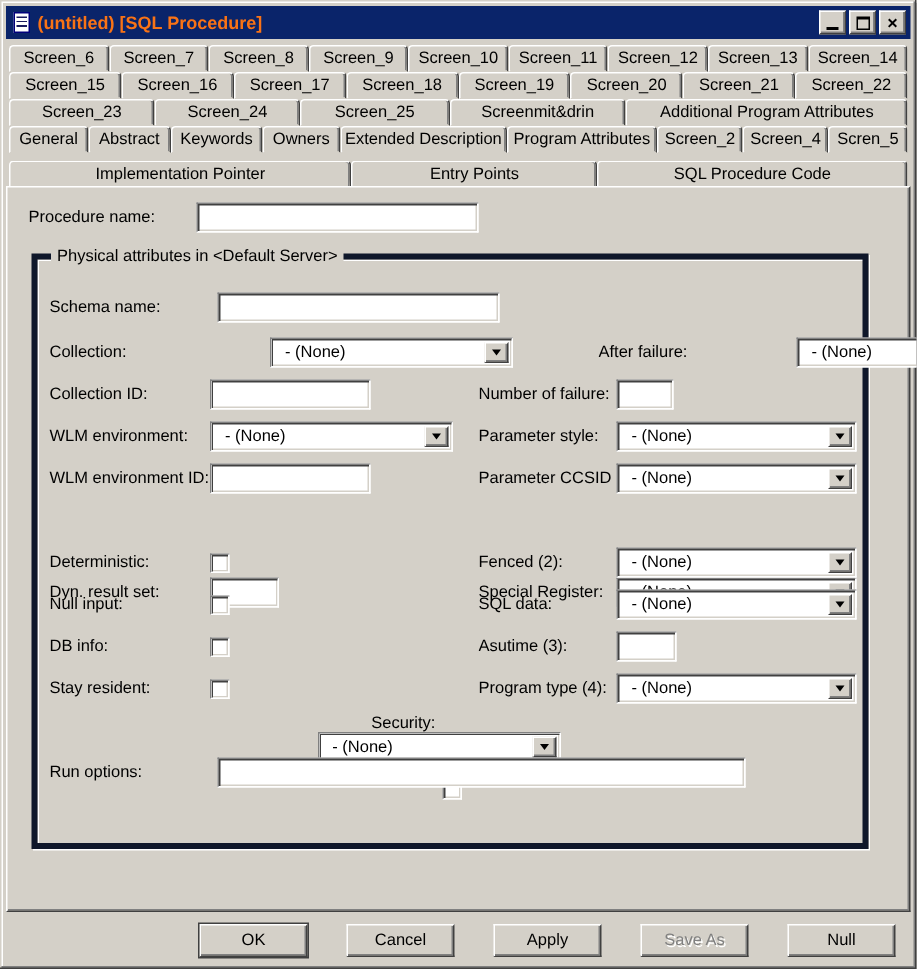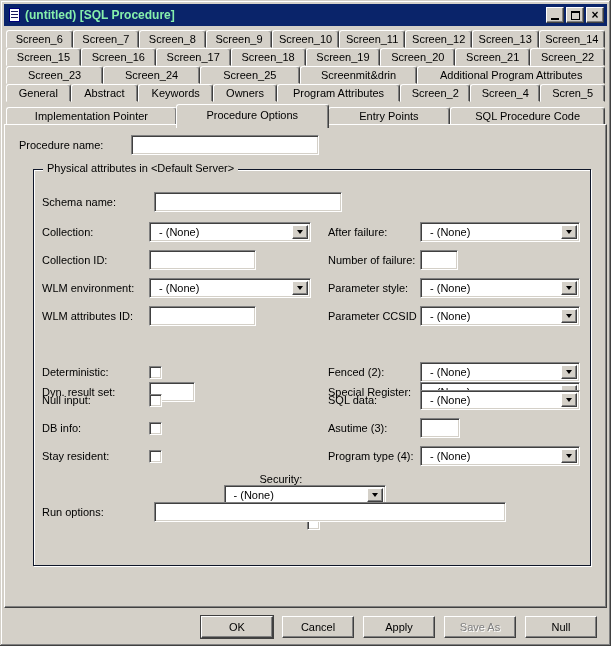--- a/index.html
+++ b/index.html
@@ -9,21 +9,21 @@
     font-family:"Liberation Sans", sans-serif; font-size:11px; color:#000;
     padding:4px;
     box-shadow: inset -1px -1px 0 #404040, inset 1px 1px 0 #d4d0c8,
                 inset -2px -2px 0 #808080, inset 2px 2px 0 #fff;
   }
   
   .titlebar { height:22px; background:#0a246a; display:flex; align-items:center; padding:0 3px; }
   .doc-icon { width:11px; height:14px; background:#fff; border:1px solid #00007a; margin:0 5px 0 2px; position:relative; flex:0 0 auto; }
   .doc-icon::before { content:""; position:absolute; left:1px; right:1px; top:2px; height:8px;
     background:repeating-linear-gradient(#1a1a5e 0 1px, transparent 1px 3px); }
-  .title-text { color:#86efac; font-weight:bold; font-size:12px; flex:1; white-space:nowrap; overflow:hidden; letter-spacing:0; }
+  .title-text { color:#f97316; font-weight:bold; font-size:12px; flex:1; white-space:nowrap; overflow:hidden; letter-spacing:0; }
   .tb-btn { width:18px; height:16px; margin-left:2px; background:#d4d0c8; position:relative;
     border:1px solid; border-color:#fff #404040 #404040 #fff; box-shadow: inset -1px -1px 0 #808080, inset 1px 1px 0 #d4d0c8;
     display:flex; align-items:center; justify-content:center; }
   .glyph-min { width:8px; height:2px; background:#000; margin-top:8px; }
   .glyph-max { width:9px; height:9px; border:1px solid #000; border-top-width:2px; }
   .glyph-close { font-weight:bold; font-size:12px; line-height:10px; }
   
   .tabs { margin-top:4px; }
   .tabrow { display:flex; height:18px; padding:0 2px; align-items:flex-end; }
   .tabrow-last { height:24px; }
@@ -38,48 +38,48 @@
   .tab.active { height:24px; line-height:20px; z-index:3; margin:0 -1px -2px -1px; border-bottom:none;
     box-shadow: inset -1px 0 0 #808080, 0 2px 0 0 #d4d0c8; }
   
   .panel { position:absolute; left:4px; right:4px; top:124px; height:484px; background:#d4d0c8;
     border:1px solid; border-color:#fff #404040 #404040 #fff; box-shadow: inset -1px -1px 0 #808080; z-index:1;padding-left:18px; }
   .proc-row { position:absolute; left:14px; top:10px; display:flex; align-items:center; }
   .proc-row .lbl { width:112px; }
   .tinput { background:#fff; height:20px; border:1px solid; border-color:#808080 #fff #fff #808080;
     box-shadow: inset 1px 1px 0 #404040, inset -1px -1px 0 #d4d0c8;
     font-family:"Liberation Sans",sans-serif; font-size:11px; padding:0 4px; outline:none; }
-  .groupbox { position:absolute; left:28px; top:44px; width:558px; height:397px;
-    border:1px solid #0f172a; box-shadow: inset 1px 1px 0 #fff, 1px 1px 0 #fff; }
+  .groupbox { position:absolute; left:16px; top:44px; width:558px; height:397px;
+    border:4px solid #0f172a; box-shadow: inset 1px 1px 0 #fff, 1px 1px 0 #fff; }
   .legend { position:absolute; top:-8px; left:9px; background:#d4d0c8; padding:0 4px; white-space:nowrap; }
   .gb-row { position:absolute; left:8px; right:6px; height:22px; display:flex; align-items:center; }
   .lbl { white-space:nowrap; }
   .lbl-l { width:107px; flex:0 0 auto; }
   .zone-l { width:179px; flex:0 0 auto; display:flex; align-items:center; }
   .lbl-r { width:92px; flex:0 0 auto; overflow:hidden; }
   .zone-r { flex:1; display:flex; align-items:center; }
-  .rs { top:21px; } .r0 { top:51px; } .r1 { top:79px; } .r2 { top:107px; } .r3 { top:135px; }
+  .rs { top:21px; } .r0 { top:51px;gap:40px; } .r1 { top:79px; } .r2 { top:107px; } .r3 { top:135px; }
   .r4 { top:163px;margin-top:48px; } .r5 { top:191px; } .r6 { top:219px; } .r7 { top:247px; }
   .r8 { top:275px; } .r9 { top:303px;flex-direction:column; } .r10 { top:331px; }
   .combo { position:relative; height:20px; background:#fff;
     border:1px solid; border-color:#808080 #fff #fff #808080;
     box-shadow: inset 1px 1px 0 #404040, inset -1px -1px 0 #d4d0c8; }
   .combo-val { position:absolute; left:9px; top:2px; line-height:15px; white-space:nowrap; }
   .combo-btn { position:absolute; right:2px; top:2px; width:16px; bottom:2px; background:#d4d0c8;
     border:1px solid; border-color:#fff #404040 #404040 #fff; box-shadow: inset -1px -1px 0 #808080;
     display:flex; align-items:center; justify-content:center; }
   .arr { width:0; height:0; border-left:3px solid transparent; border-right:3px solid transparent; border-top:4px solid #000; }
   .checkbox { width:13px; height:13px; background:#fff; flex:0 0 auto;
     border:1px solid; border-color:#808080 #fff #fff #808080;
     box-shadow: inset 1px 1px 0 #404040, inset -1px -1px 0 #d4d0c8; }
   .w162 { width:162px; } .w160 { width:160px; } .w107 { width:107px; } .w46 { width:46px; }
   .w38 { width:38px; } .w40 { width:40px; } .w188 { width:188px; } .w352 { width:352px; }
   
   .btnbar { position:absolute; left:4px; right:4px; bottom:6px; height:30px;
-    display:flex; justify-content:flex-end; align-items:flex-start; gap:9px; padding:6px 10px 0 0; }
+    display:flex; justify-content:flex-end; align-items:flex-start; gap:26px; padding:6px 10px 0 0; }
   .btn { width:72px; height:22px; background:#d4d0c8; text-align:center; line-height:20px;
     border:1px solid; border-color:#fff #404040 #404040 #fff; box-shadow: inset -1px -1px 0 #808080;
     font-family:"Liberation Sans",sans-serif; font-size:11px; cursor:default; }
   .btn.default { outline:1px solid #404040; }
   .btn.disabled { color:#808080; text-shadow:1px 1px 0 #fff; }
 </style>
 </head>
 <body>
 
 <div class="window">
@@ -125,28 +125,28 @@
       <div class="tab" style="flex:82">Screen_24</div>
       <div class="tab" style="flex:84">Screen_25</div>
       <div class="tab" style="flex:100">Screenmit&amp;drin</div>
       <div class="tab" style="flex:160">Additional Program Attributes</div>
     </div>
     <div class="tabrow">
       <div class="tab" style="flex:48">General</div>
       <div class="tab" style="flex:50">Abstract</div>
       <div class="tab" style="flex:56">Keywords</div>
       <div class="tab" style="flex:47">Owners</div>
+      <div class="tab" style="flex:103">Extended Description</div>
       <div class="tab" style="flex:93">Program Attributes</div>
       <div class="tab" style="flex:52">Screen_2</div>
       <div class="tab" style="flex:52">Screen_4</div>
       <div class="tab" style="flex:48">Scren_5</div>
     </div>
     <div class="tabrow tabrow-last">
       <div class="tab" style="flex:168">Implementation Pointer</div>
-      <div class="tab active" style="flex:150">Procedure Options</div>
       <div class="tab" style="flex:120">Entry Points</div>
       <div class="tab" style="flex:152">SQL Procedure Code</div>
     </div>
   </div>
 
   <div class="panel">
 
     <div class="proc-row">
       <span class="lbl">Procedure name:</span>
       <input class="tinput w188" type="text" value="" style="">
@@ -207,21 +207,21 @@
           <div class="combo w160">
             <span class="combo-val">- (None)</span>
             <span class="combo-btn">
                 <i class="arr"></i>
               </span>
           </div>
         </div>
       </div>
 
       <div class="gb-row r3">
-        <span class="lbl lbl-l">WLM attributes ID:</span>
+        <span class="lbl lbl-l">WLM environment ID:</span>
         <div class="zone-l">
           <input class="tinput w107" type="text" value="" style="">
         </div>
         <span class="lbl lbl-r">Parameter CCSID (1</span>
         <div class="zone-r">
           <div class="combo w160">
             <span class="combo-val">- (None)</span>
             <span class="combo-btn">
                 <i class="arr"></i>
               </span>

